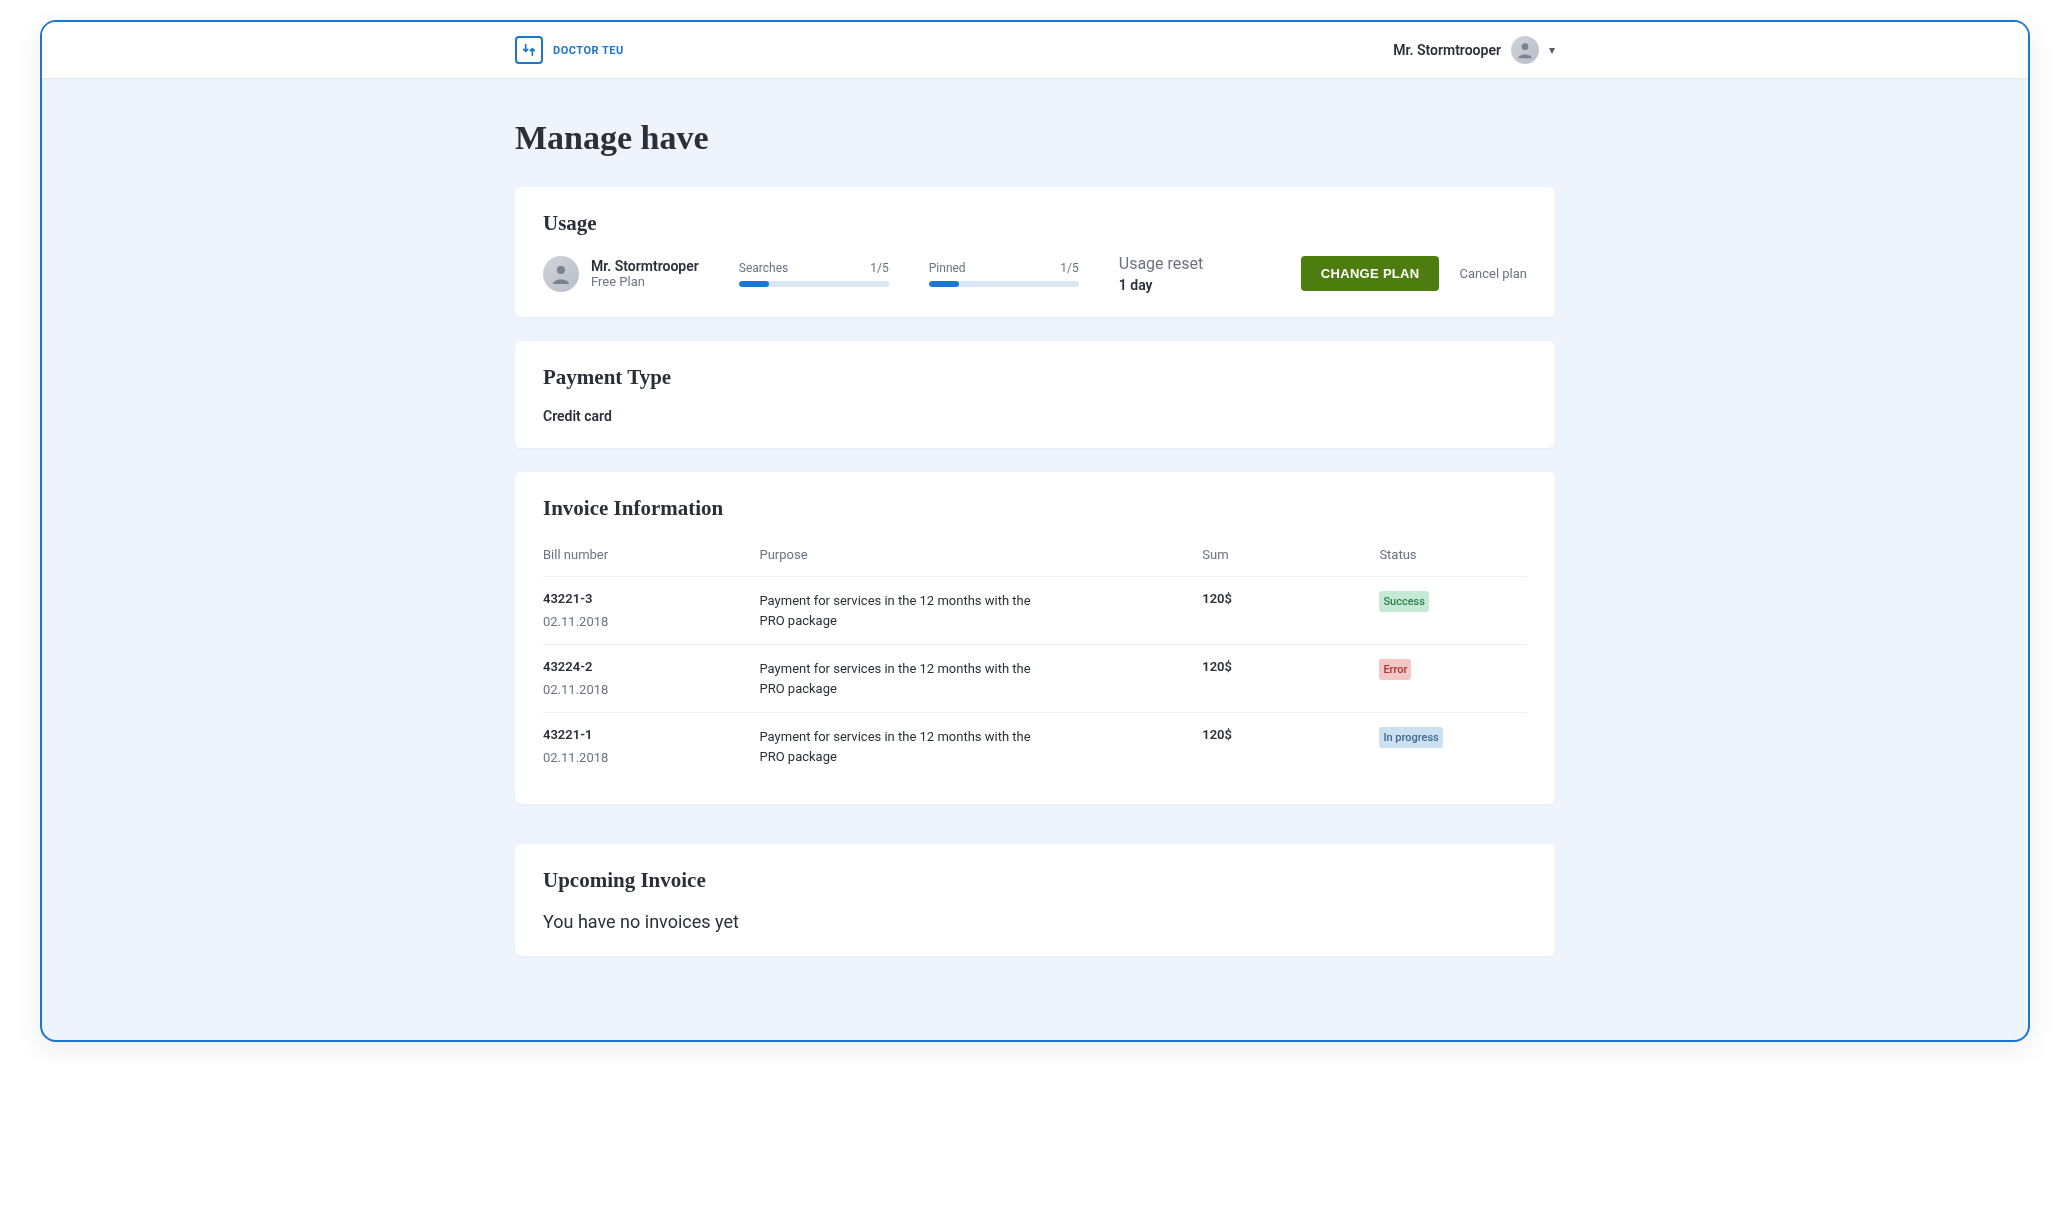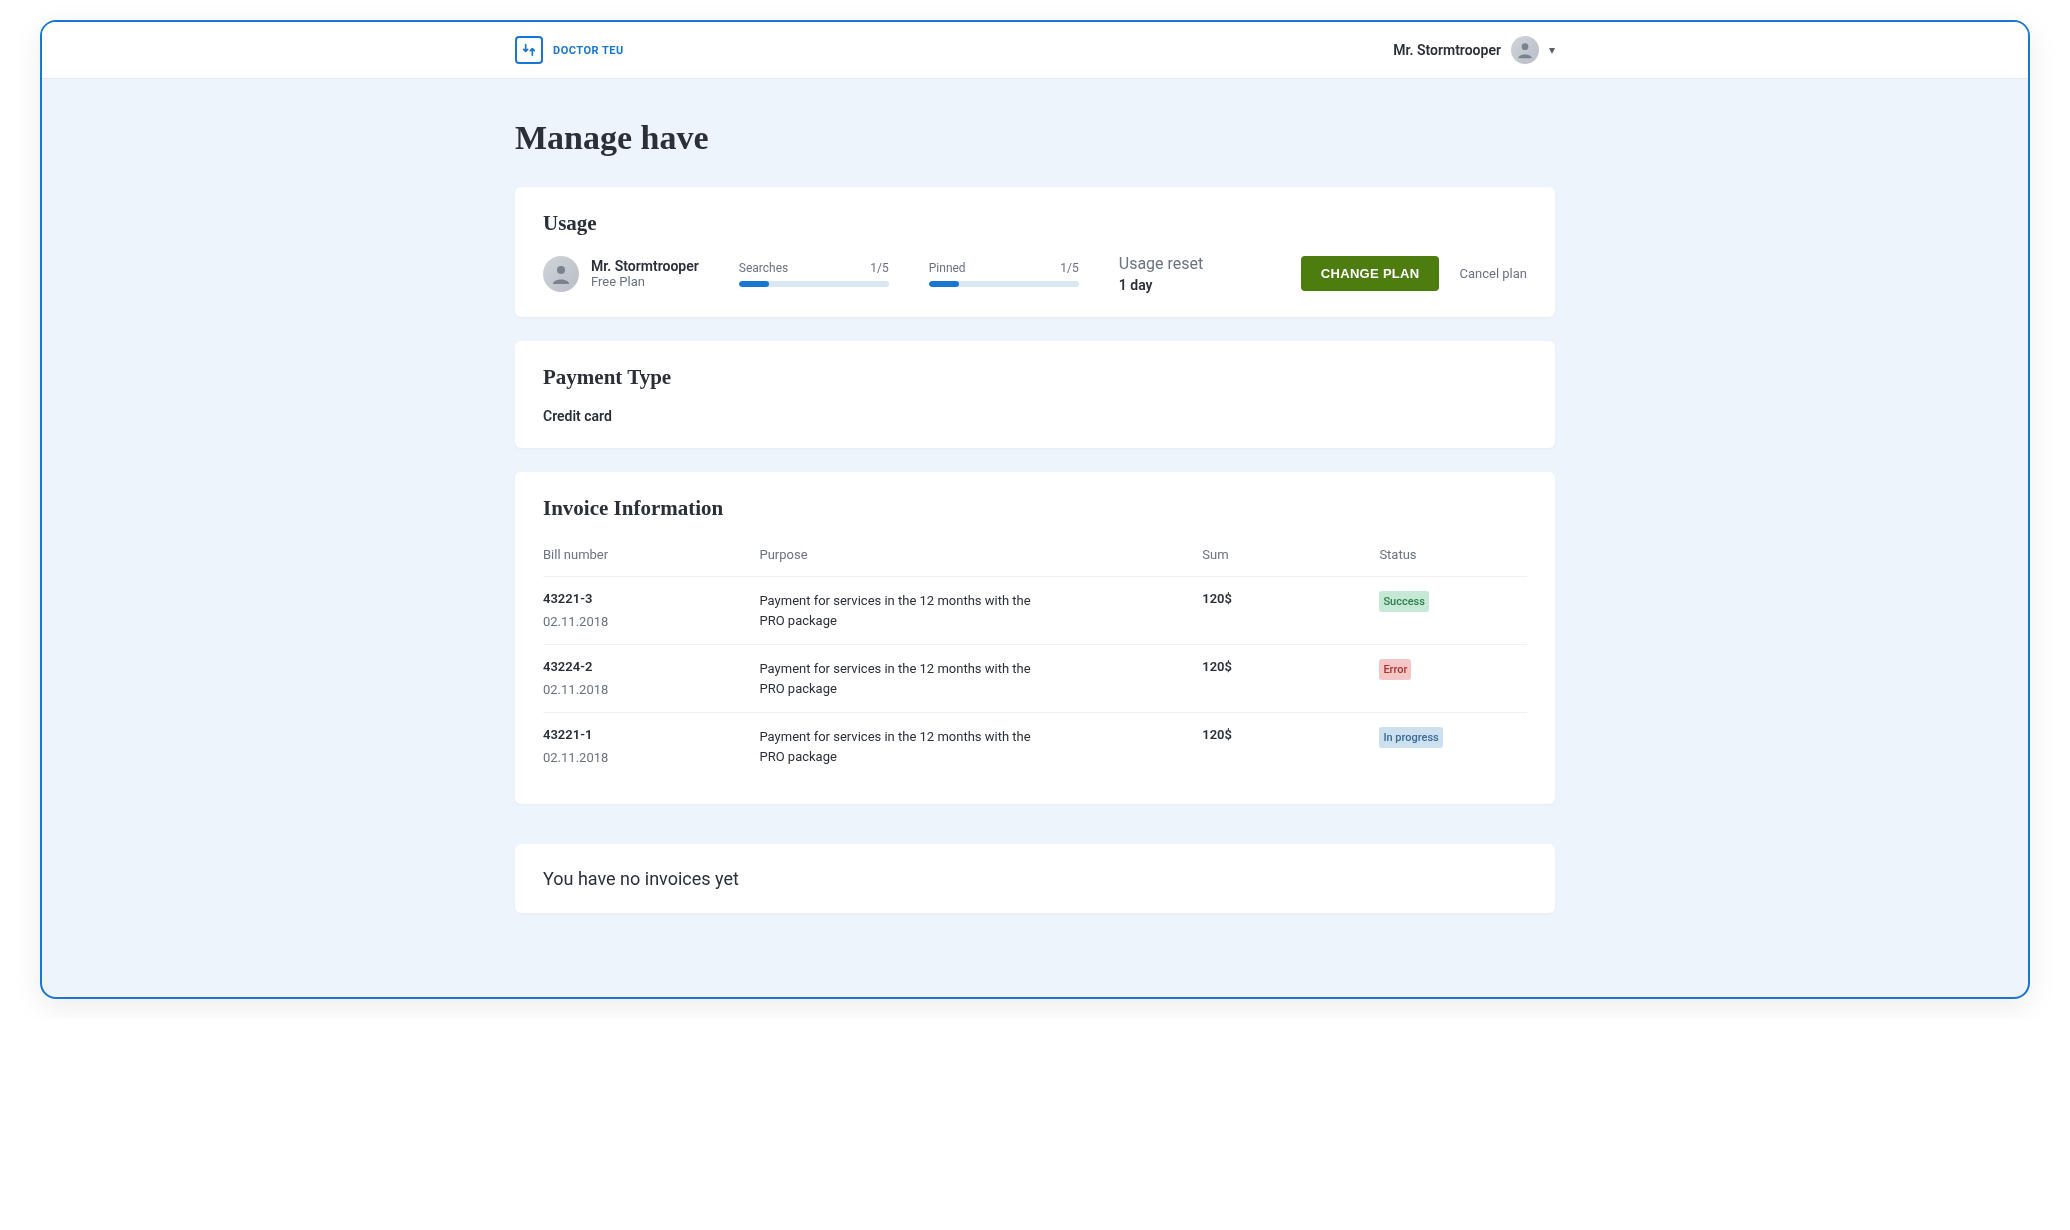--- a/index.html
+++ b/index.html
@@ -346,17 +346,18 @@
               <td class="col-sum">
                 <div class="sum-text">120$</div>
               </td>
               <td class="col-status"><span class="badge badge-progress">In progress</span></td>
             </tr>
           </tbody>
       </table>
     </div>
 
     <div class="card upcoming-card">
+      <div class="card-title">Upcoming Invoice</div>
       <div class="upcoming-text">You have no invoices yet</div>
     </div>
 
   </div>
 </div>
 
 </body></html>

